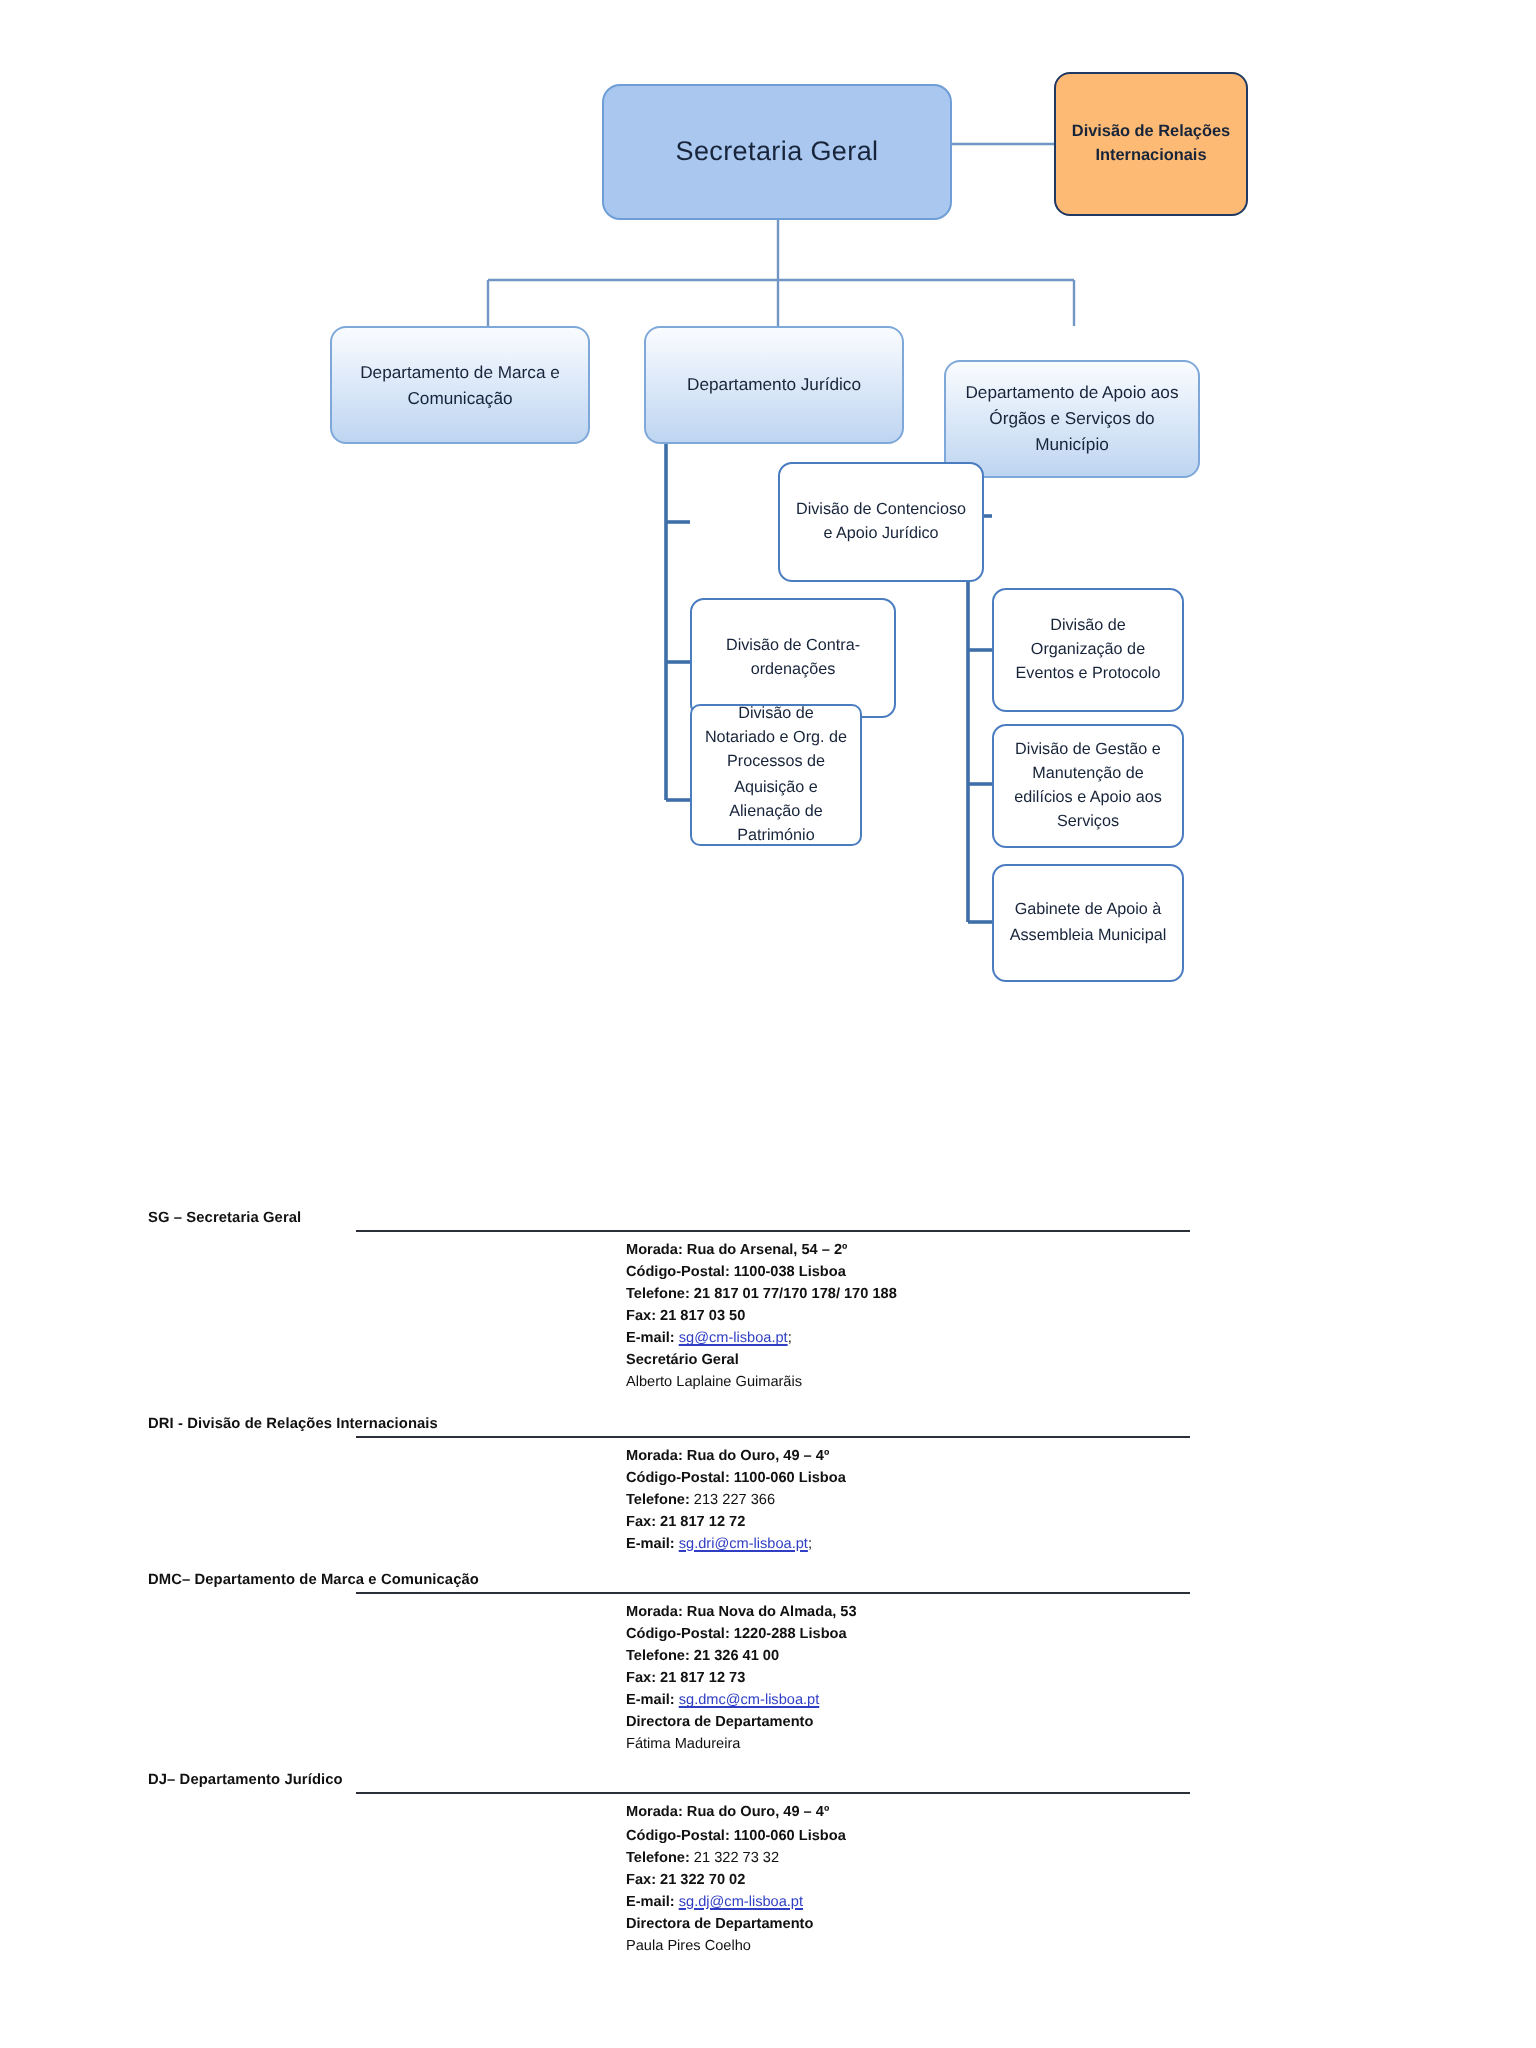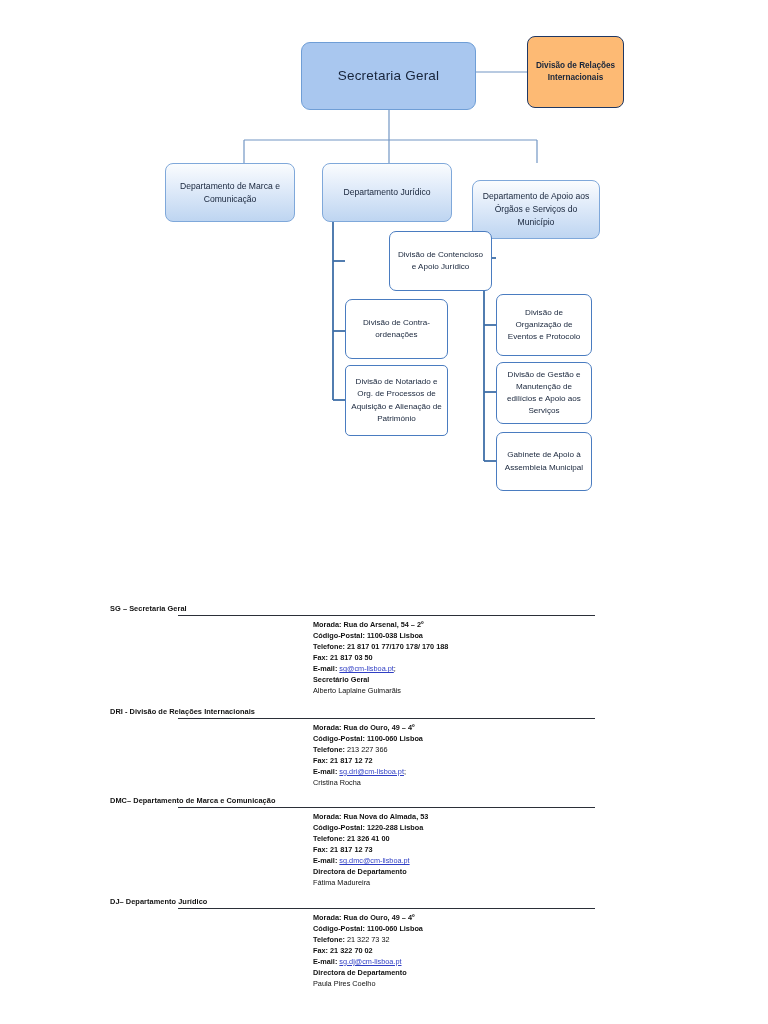--- a/index.html
+++ b/index.html
@@ -91,21 +91,21 @@
     width: 768px;
   }
   .entry {
     position: relative;
     margin-bottom: 2px;
   }
   .entry-head {
     font-size: 7.4px;
     font-weight: bold;
     color: #111111;
-    padding-left: 110px;
+    padding-left: 74px;
     padding-bottom: 2px;
     letter-spacing: .05px;
   }
   .entry-rule {
     margin-left: 178px;
     width: 417px;
     height: 0;
     border-top: 1.4px solid #2b2f38;
   }
   .entry-body {
@@ -176,21 +176,21 @@
   </div>
 
   <div class="node node-div" style="left:345px; top:231px; width:103px; height:60px;margin-left:44px;">
     <span>Divisão de Contencioso e Apoio Jurídico</span>
   </div>
 
   <div class="node node-div" style="left:345px; top:299px; width:103px; height:60px;">
     <span>Divisão de Contra-ordenações</span>
   </div>
 
-  <div class="node node-div tight" style="left:345px; top:365px; width:103px; height:71px;text-align:center;">
+  <div class="node node-div tight" style="left:345px; top:352px; width:86px; height:71px;text-align:center;">
     <span>Divisão de Notariado e Org. de Processos de Aquisição e Alienação de Património</span>
   </div>
 
 
   <div class="node node-div" style="left:496px; top:294px; width:96px; height:62px;">
     <span>Divisão de Organização de Eventos e Protocolo</span>
   </div>
 
   <div class="node node-div" style="left:496px; top:362px; width:96px; height:62px;">
     <span>Divisão de Gestão e Manutenção de edilícios e Apoio aos Serviços</span>
@@ -220,21 +220,20 @@
 
   <div class="entry" style="margin-bottom:8px;">
     <div class="entry-head">DRI - Divisão de Relações Internacionais</div>
     <div class="entry-rule"></div>
     <div class="entry-body">
       <div class="line"><b>Morada:</b><b> Rua do Ouro, 49 – 4º</b></div>
       <div class="line"><b>Código-Postal:</b><b> 1100-060 Lisboa</b></div>
       <div class="line"><b>Telefone:</b><span class="plain"> 213 227 366</span></div>
       <div class="line"><b>Fax:</b><b> 21 817 12 72</b></div>
       <div class="line"><b>E-mail:</b> <a class="mail" href="#">sg.dri@cm-lisboa.pt</a><span class="plain">;</span></div>
-      <div class="line"><span class="plain">Cristina Rocha</span></div>
     </div>
   </div>
 
   <div class="entry" style="margin-bottom:8px;">
     <div class="entry-head">DMC– Departamento de Marca e Comunicação</div>
     <div class="entry-rule"></div>
     <div class="entry-body">
       <div class="line"><b>Morada:</b><b> Rua Nova do Almada, 53</b></div>
       <div class="line"><b>Código-Postal:</b><b> 1220-288 Lisboa</b></div>
       <div class="line"><b>Telefone:</b><b> 21 326 41 00</b></div>

